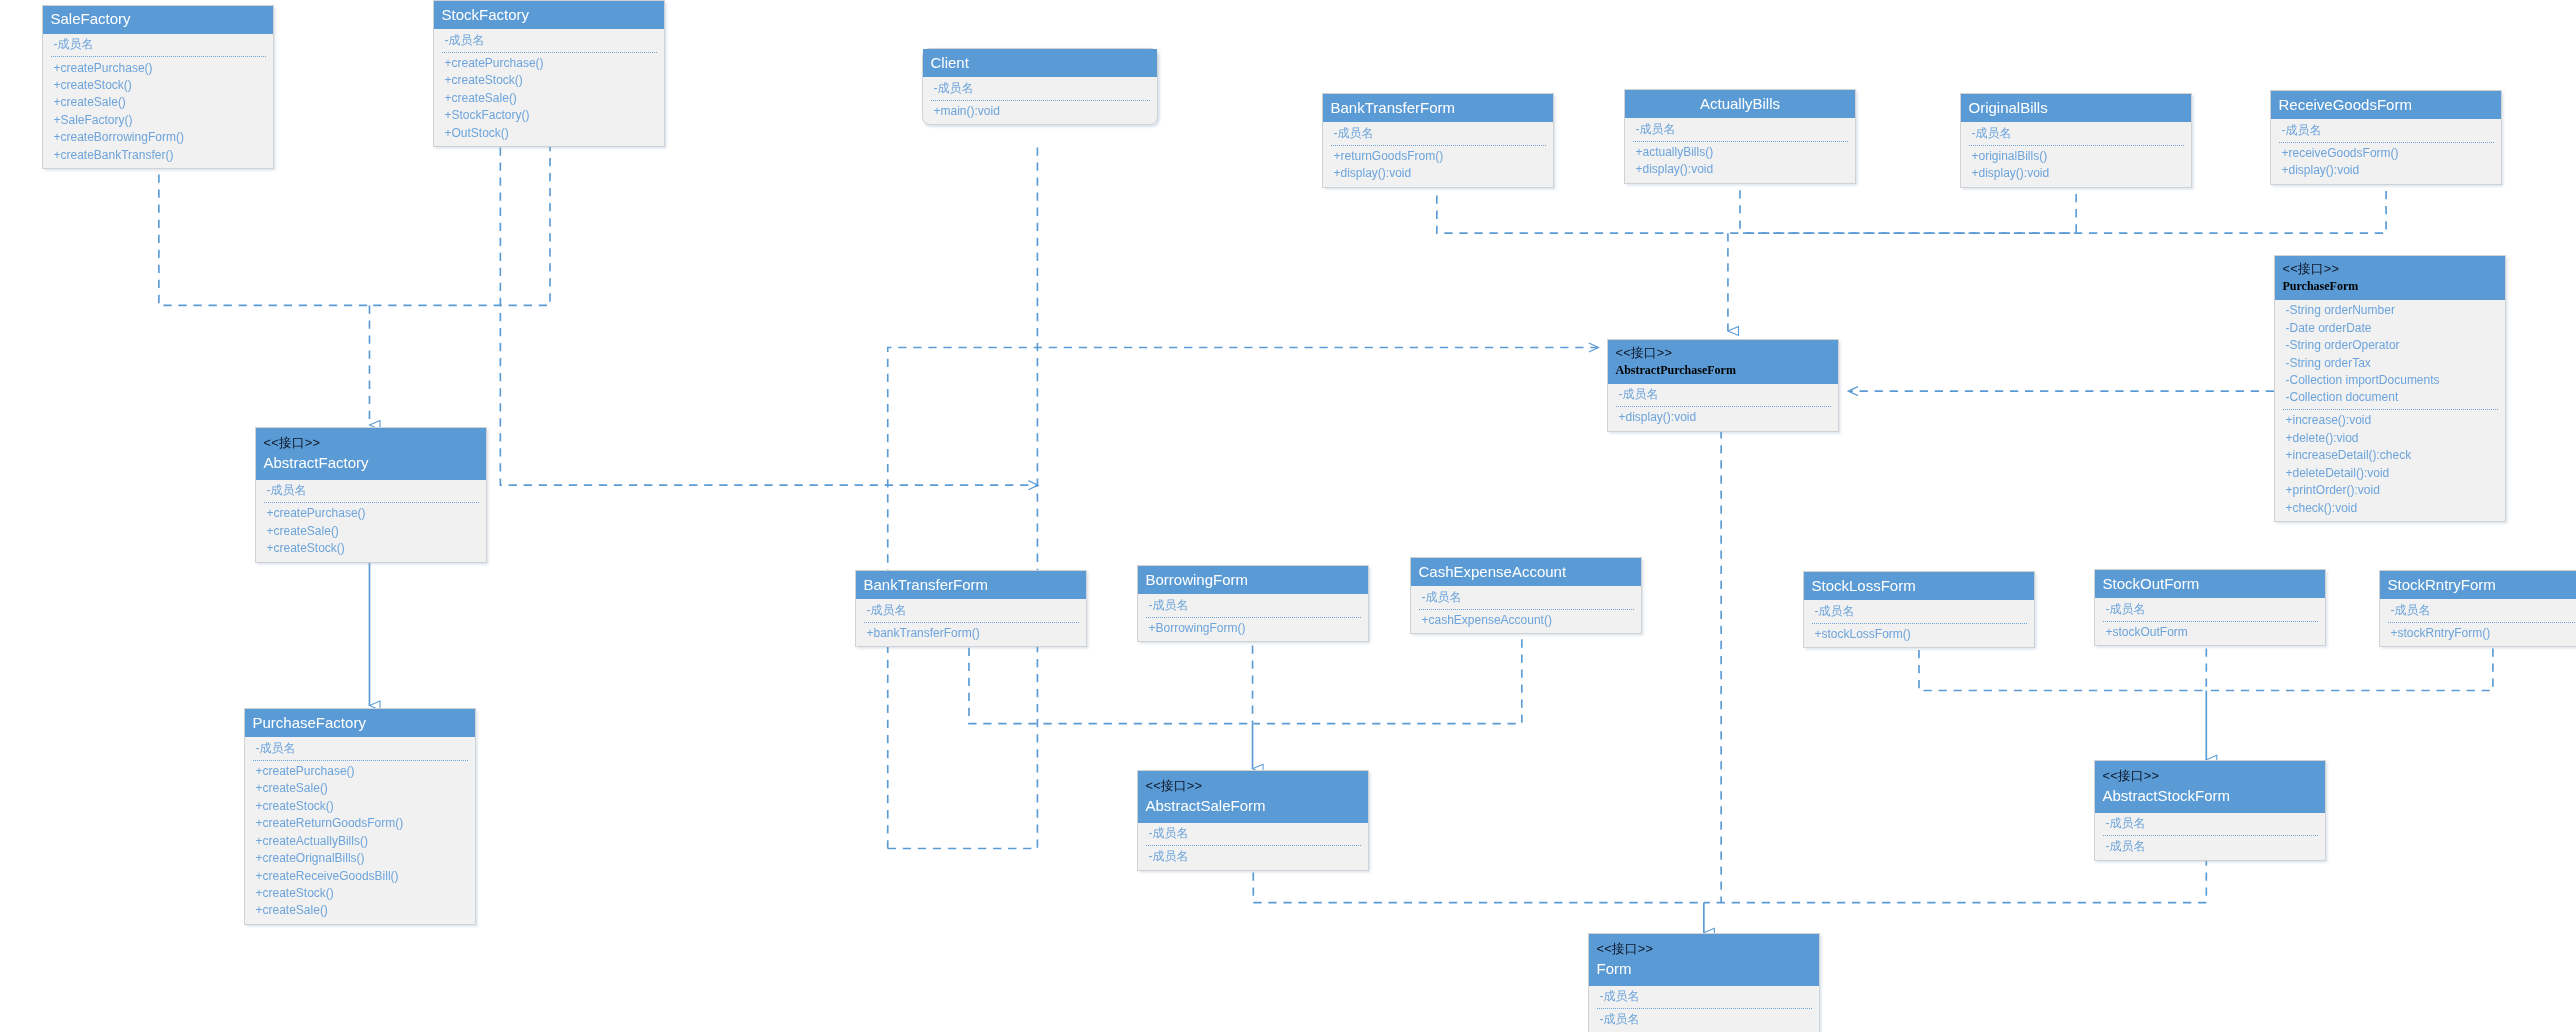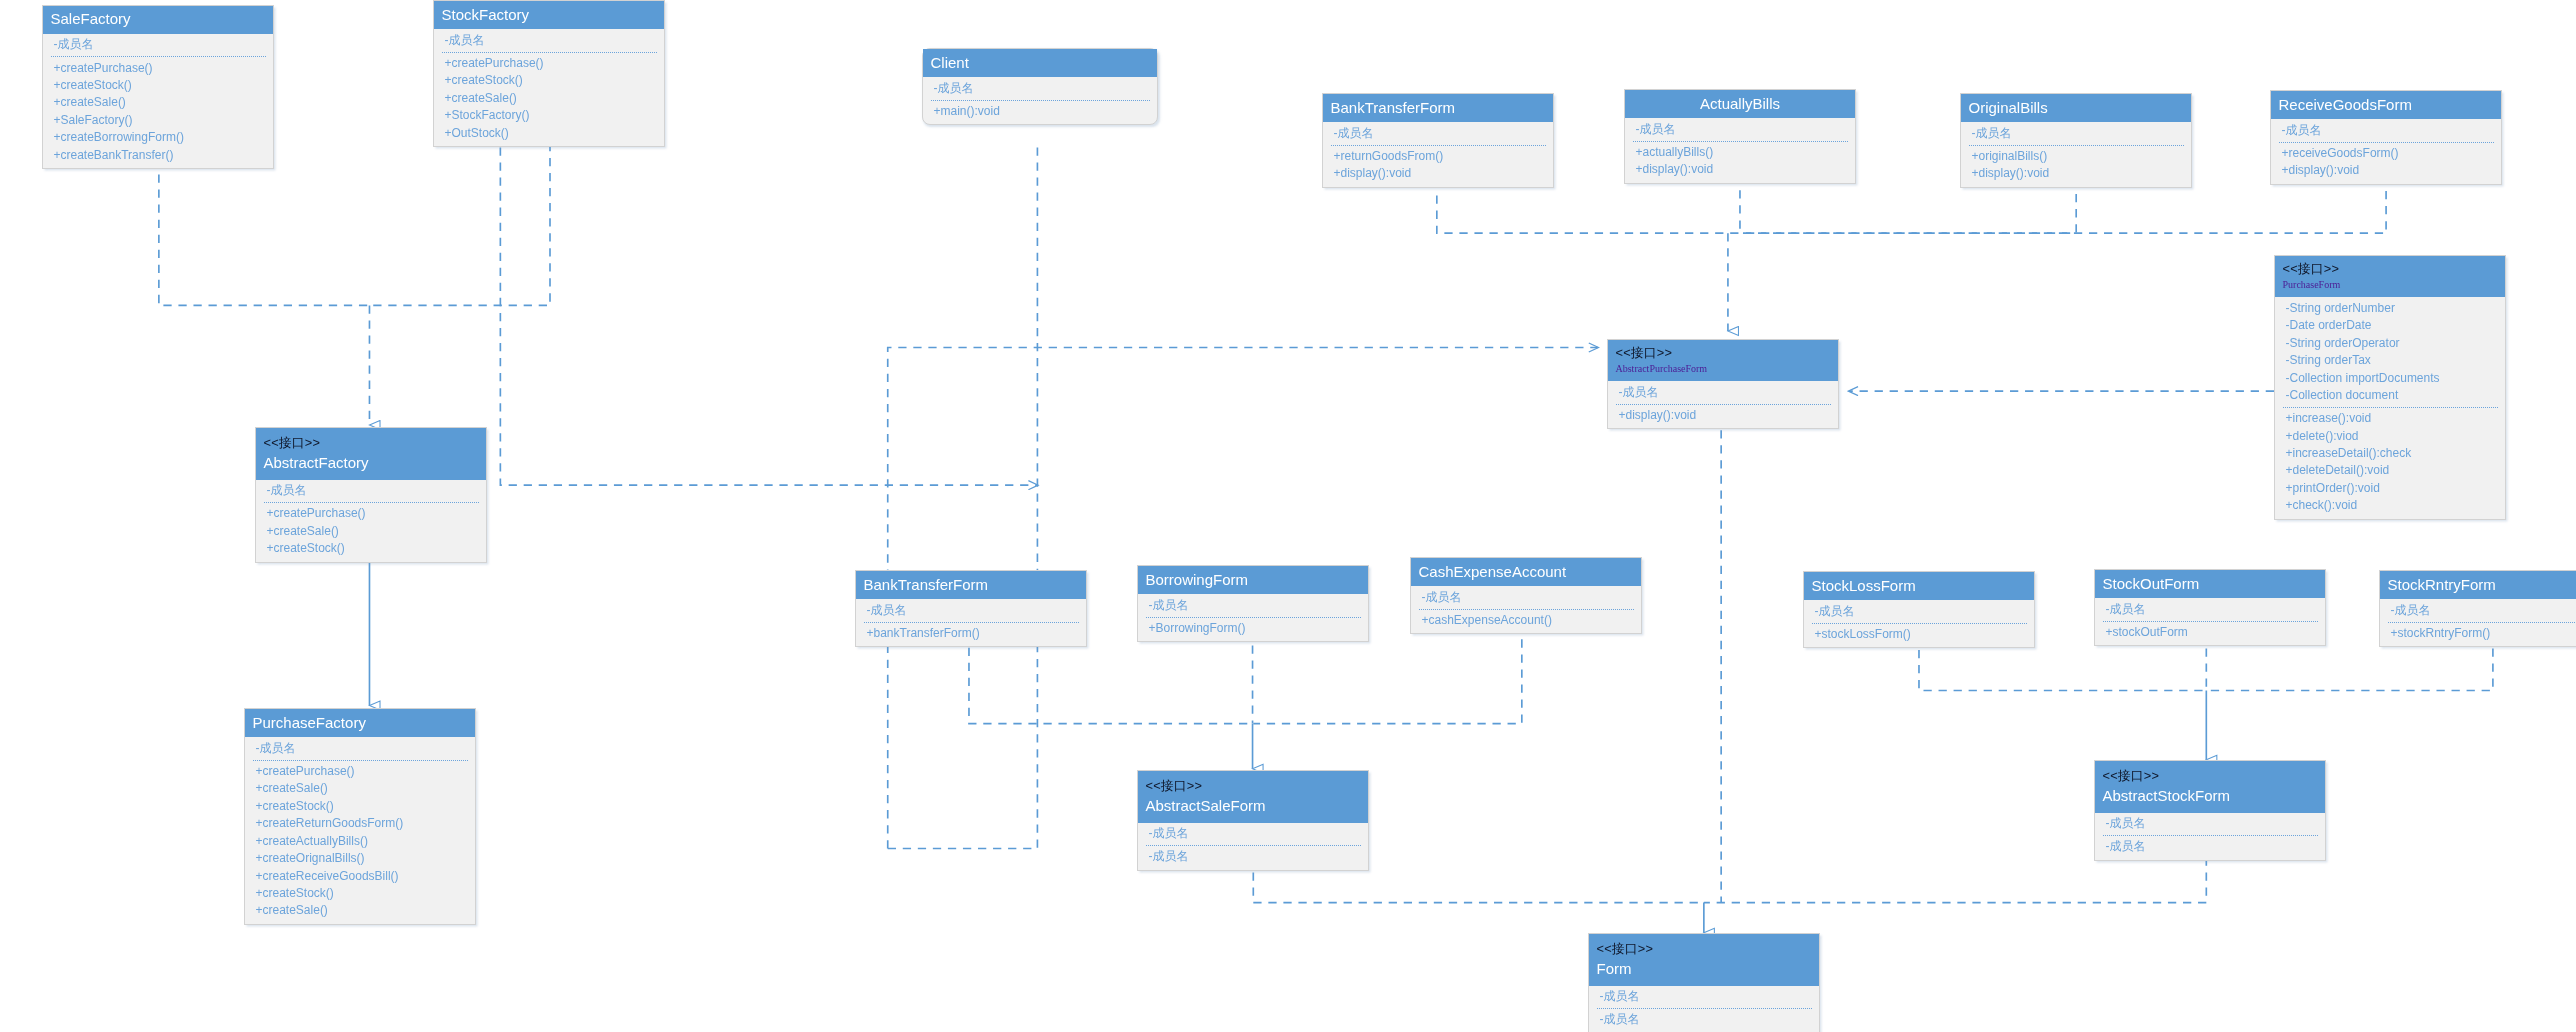--- a/index.html
+++ b/index.html
@@ -31,23 +31,23 @@
     display:block;
     margin-bottom:3.8px;
   }
   .cls .cname{
     font-size:15px;
     display:block;
     white-space:nowrap;
   }
   .cls.iface-serif .cname{
     font-family:"Liberation Serif","DejaVu Serif",serif;
-    font-weight:normal;
-    color:#4c1d95;
-    font-size:10px;
+    font-weight:bold;
+    color:#000000;
+    font-size:12px;
   }
   .cls .hdr.center{ text-align:center; }
   .cls .body{ padding:3px 0 3.8px 0; }
   .cls .row{
     font-size:12px;
     color:#6ca4db;
     padding:0.8px 9px 0.8px 10.5px;
     white-space:nowrap;
     line-height:1.32;
   }

